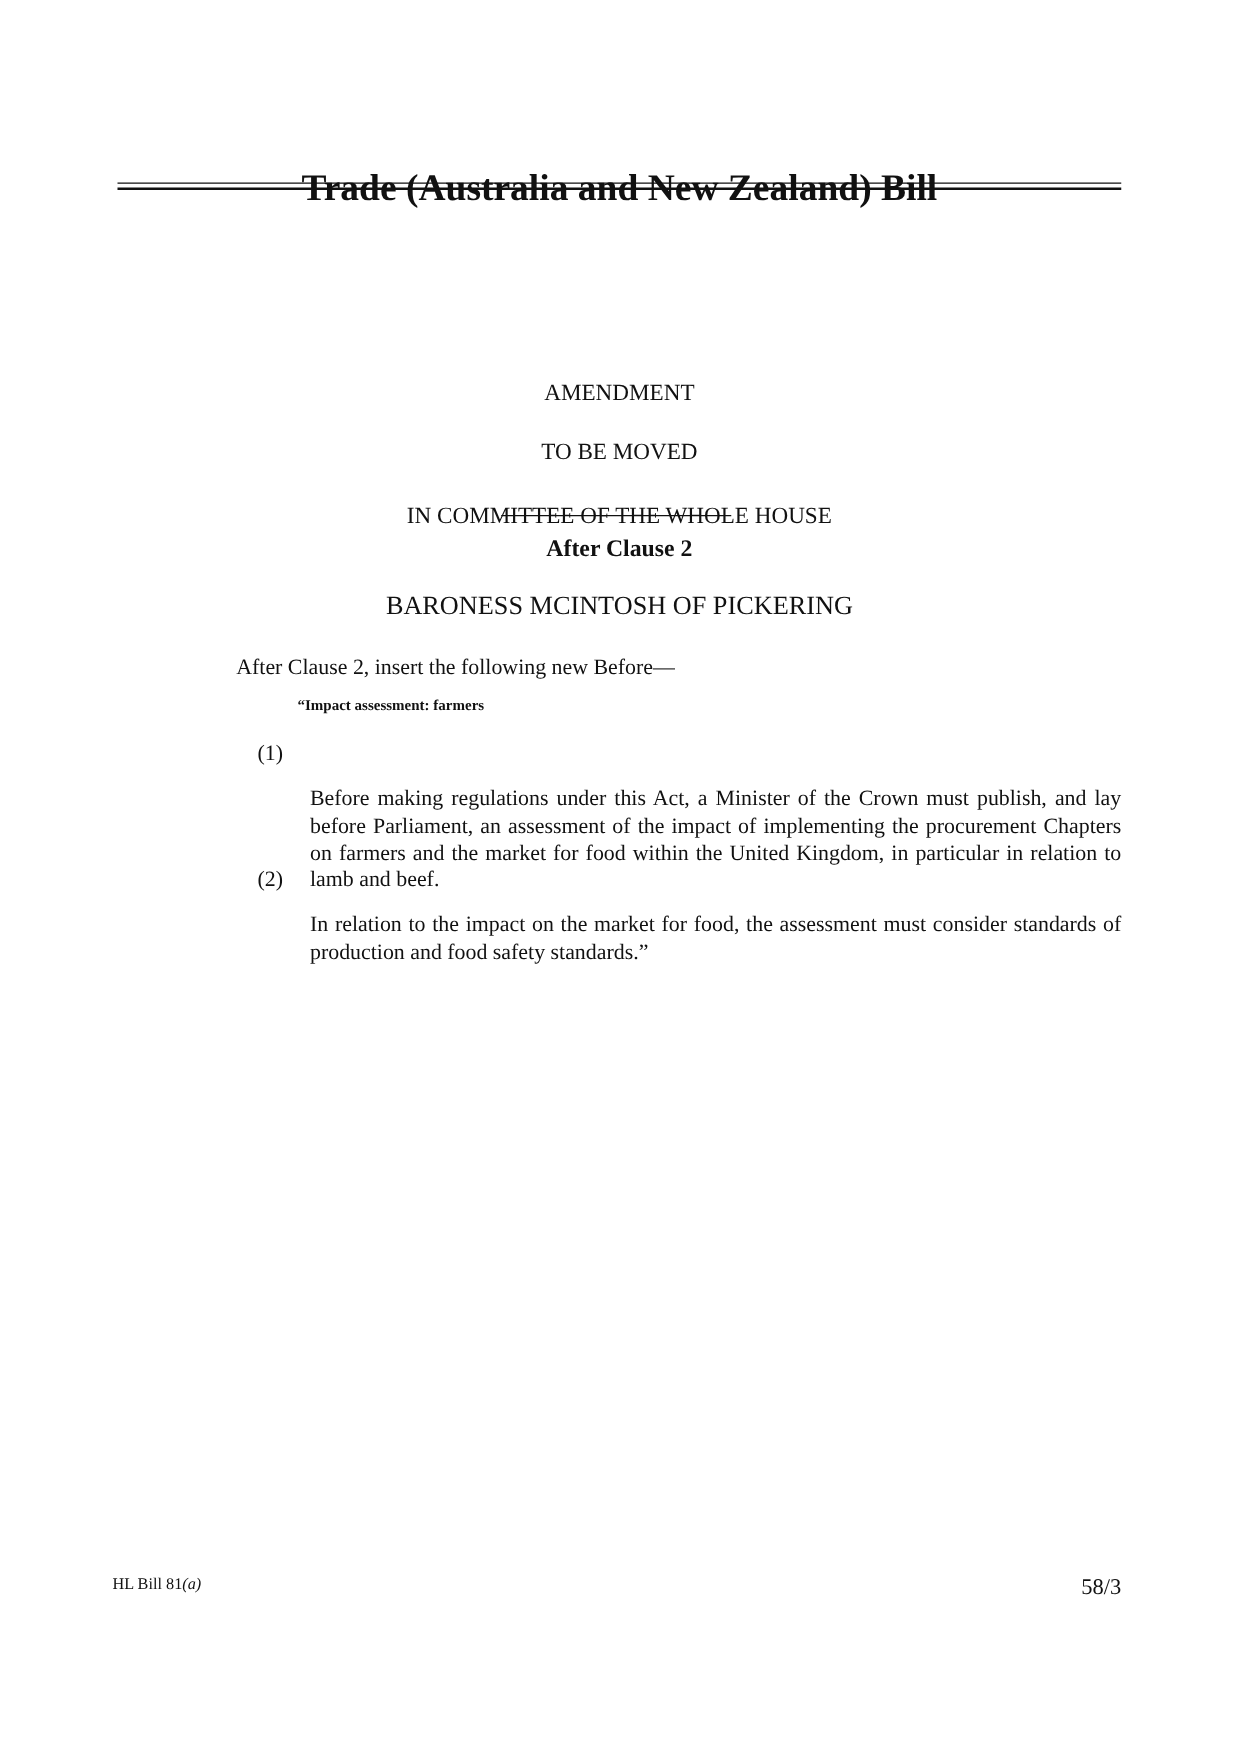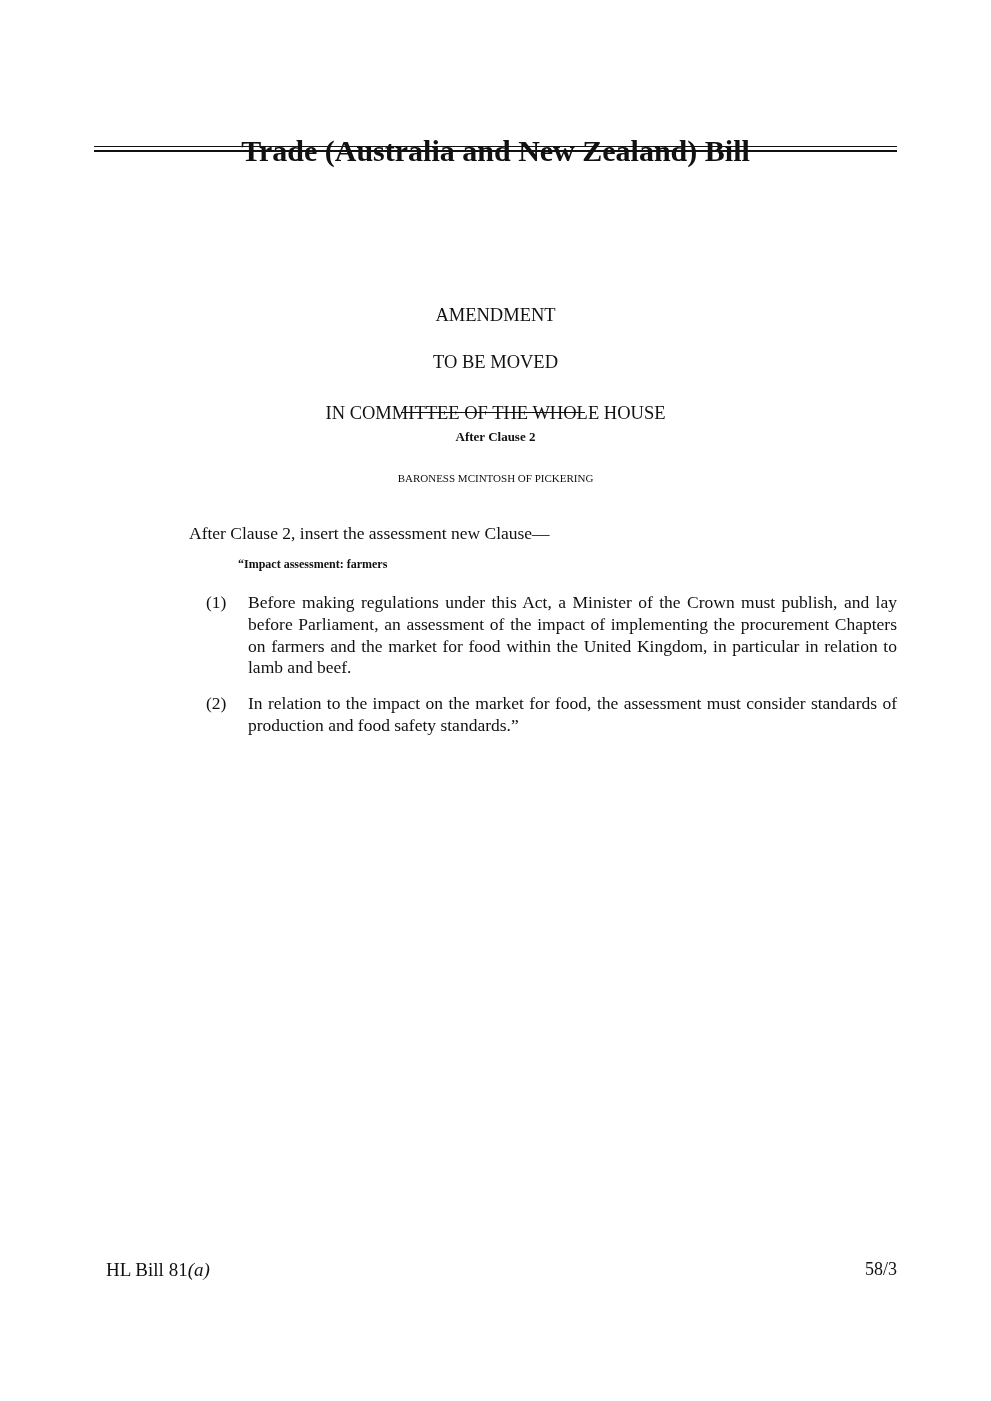--- a/index.html
+++ b/index.html
@@ -5,48 +5,48 @@
   html, body { margin: 0; padding: 0; background: #ffffff; }
   body { width: 991px; height: 1401px; position: relative; overflow: hidden;
          font-family: "Liberation Serif", "DejaVu Serif", serif; color: #111; }
   .title { position: absolute; left: 94px; width: 803px; top: 106px; text-align: center;
            font-size: 30px; font-weight: bold; letter-spacing: 0px; margin-top: 28px; }
   .rule-thin { position: absolute; left: 94px; width: 803px; top: 146px; height: 0; border-top: 1.2px solid #111; }
   .rule-thick { position: absolute; left: 94px; width: 803px; top: 150px; height: 0; border-top: 2.4px solid #111; }
   .center-line { position: absolute; left: 0; width: 991px; text-align: center; font-size: 18.5px; }
   .l1 { top: 305px; } .l2 { top: 352px; } .l3 { top: 379px; margin-top: 24px; }
   .mini-rule { position: absolute; left: 401px; width: 184px; top: 412px; border-top: 1px solid #111; }
-  .after { top: 429px; font-weight: bold; font-size: 13px; }
-  .member { top: 472px; font-size: 11px; }
+  .after { top: 429px; font-weight: bold; font-size: 19px; }
+  .member { top: 472px; font-size: 21px; }
   .intro { position: absolute; left: 189px; top: 523px; font-size: 17.5px; }
   .heading { position: absolute; left: 238px; top: 557px; font-size: 12px; font-weight: bold; }
   .sub { position: absolute; left: 206px; width: 691px; font-size: 17.5px; line-height: 21.8px; }
   .sub .num { position: absolute; left: 0; top: 0; }
-  .sub .txt { margin-left: 42px; text-align: justify; }
+  .sub .txt { margin-left: 42px; text-align: justify; margin-top: 36px; }
   .s1 { top: 592px; } .s2 { top: 693px; }
-  .footer-left { position: absolute; left: 106px; top: 1259px; font-size: 19px; }
+  .footer-left { position: absolute; left: 90px; top: 1259px; font-size: 13px; }
   .footer-right { position: absolute; right: 94px; top: 1259px; font-size: 18px; }
   .ital { font-style: italic; }
 </style>
 </head>
 <body>
 
 <div class="title">Trade (Australia and New Zealand) Bill</div>
 <div class="rule-thin"></div>
 <div class="rule-thick"></div>
 
 <div class="center-line l1">AMENDMENT</div>
 <div class="center-line l2">TO BE MOVED</div>
 <div class="center-line l3">IN COMMITTEE OF THE WHOLE HOUSE</div>
 <div class="mini-rule"></div>
 
 <div class="center-line after">After Clause 2</div>
 <div class="center-line member">BARONESS MCINTOSH OF PICKERING</div>
 
-<div class="intro">After Clause 2, insert the assessment new Clause—</div>
+<div class="intro">After Clause 2, insert the following new Before—</div>
 <div class="heading">“Impact assessment: farmers</div>
 
 <div class="sub s1">
   <span class="num">(1)</span>
   <div class="txt">Before making regulations under this Act, a Minister of the Crown must publish, and lay before Parliament, an assessment of the impact of implementing the procurement Chapters on farmers and the market for food within the United Kingdom, in particular in relation to lamb and beef.</div>
 </div>
 <div class="sub s2">
   <span class="num">(2)</span>
   <div class="txt">In relation to the impact on the market for food, the assessment must consider standards of production and food safety standards.”</div>
 </div>

